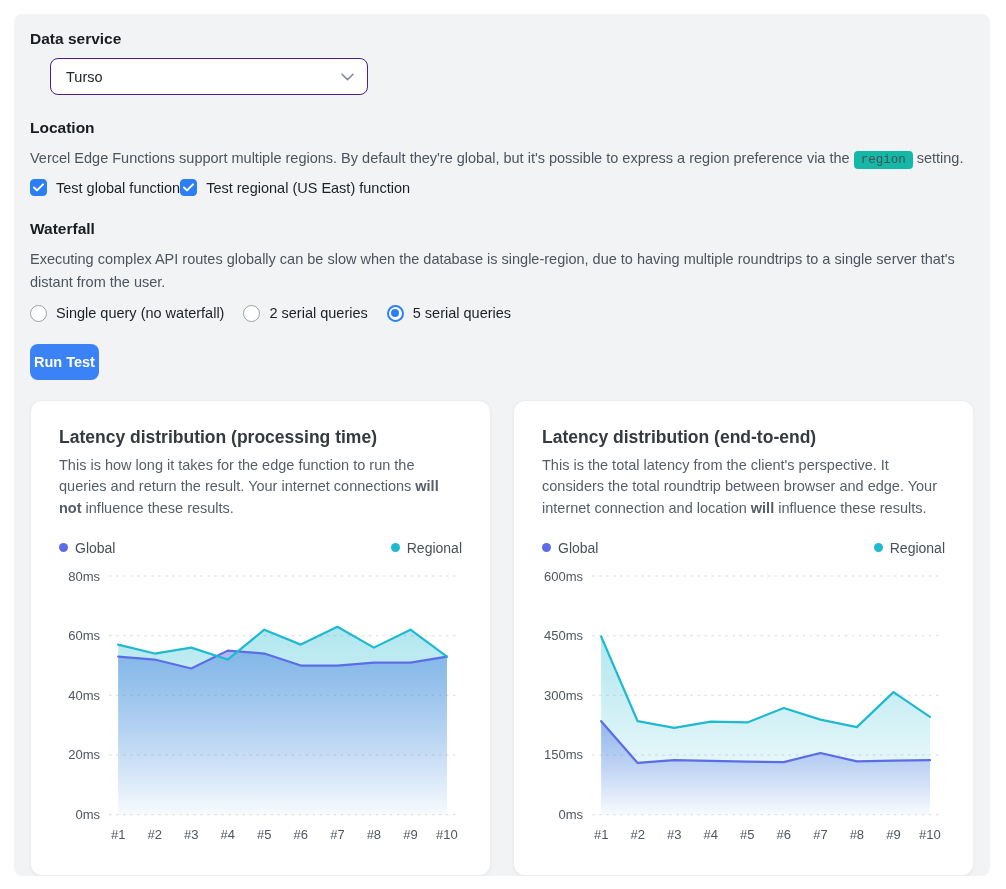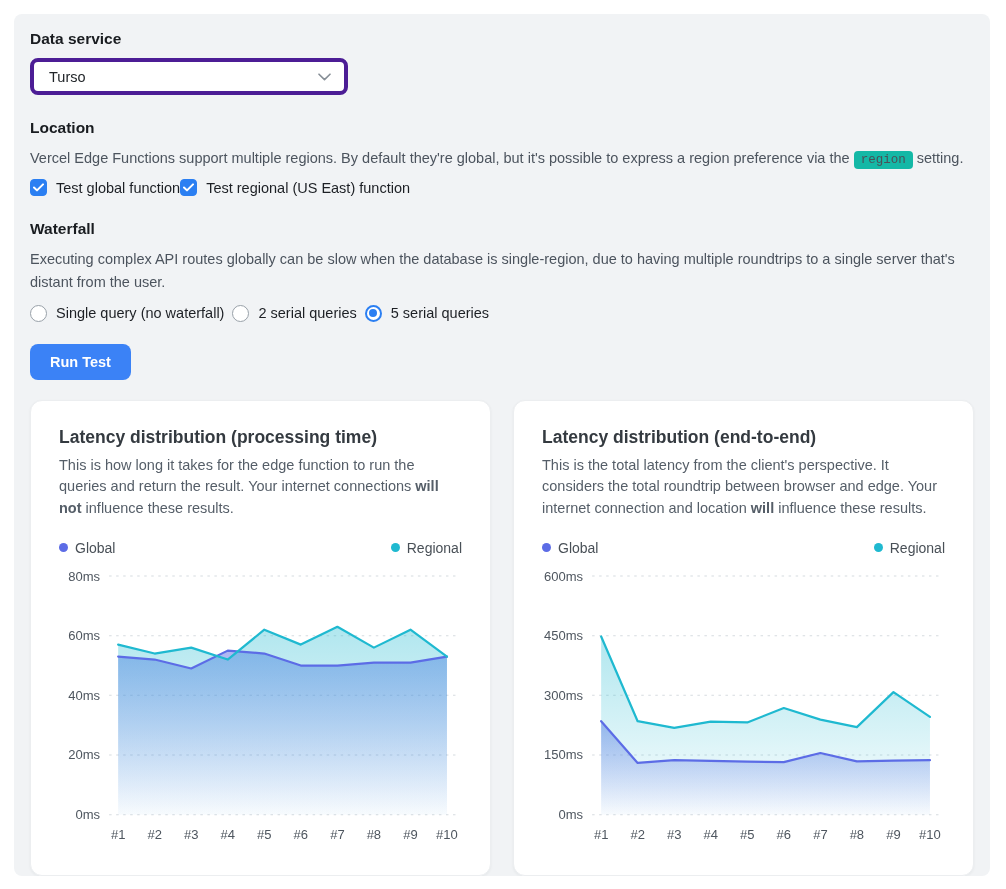--- a/index.html
+++ b/index.html
@@ -8,44 +8,44 @@
     --panel:#f1f3f5;
   }
   html,body{margin:0;padding:0;background:#fff;}
   body{font-family:"Liberation Sans",sans-serif;color:#212529;}
   .page{width:1006px;height:889px;box-sizing:border-box;background:#fff;overflow:hidden;}
   .panel{background:var(--panel);border-radius:8px;margin:14px 16px 0 14px;height:862px;box-sizing:border-box;padding:16px;overflow:hidden;}
 
   .section-title{font-size:15.5px;font-weight:700;color:#191c20;margin:0 0 10px;}
   .mt{margin-top:24px;}
 
-  .select-box{width:318px;height:37px;background:#fff;border:4px solid #4c1d95;border-radius:8px;
+  .select-box{width:318px;height:37px;background:#fff;border:1px solid #4c1d95;border-radius:8px;
     display:flex;align-items:center;justify-content:space-between;padding:0 13px 0 15px;
-    font-size:14.5px;color:#212529;cursor:pointer;box-sizing:border-box;}
+    font-size:14.5px;color:#212529;cursor:pointer;box-sizing:border-box;margin-left:20px;}
   .chevron{display:flex;align-items:center;}
 
   .desc{font-size:14.5px;color:#4c545e;margin:0 0 9px;line-height:1.6;}
   .inline-code{background:#14b8a6;border-radius:4px;padding:2px 7px;font-family:"Liberation Mono",monospace;font-size:12.5px;color:#495057;}
 
   .check-row{display:flex;margin-top:2px;}
   .check-item{display:flex;align-items:center;gap:9px;font-size:14.5px;color:#1d2025;cursor:pointer;}
   .checkbox{width:17px;height:17px;border-radius:4px;border:1px solid #adb5bd;background:#fff;
     display:flex;align-items:center;justify-content:center;box-sizing:border-box;flex:none;}
   .checkbox svg{display:none;}
   .checkbox.checked{background:var(--accent);border-color:var(--accent);}
   .checkbox.checked svg{display:block;}
 
-  .radio-row{display:flex;gap:8px;margin-top:10px;}
+  .radio-row{display:flex;gap:19px;margin-top:10px;}
   .radio-item{display:flex;align-items:center;gap:9px;font-size:14.5px;color:#1d2025;cursor:pointer;}
   .radio{width:17px;height:17px;border-radius:50%;border:1px solid #99a1a9;background:#fff;box-sizing:border-box;position:relative;flex:none;}
   .radio.selected{border:2px solid var(--accent);}
   .radio.selected::after{content:"";position:absolute;inset:2.5px;background:var(--accent);border-radius:50%;}
 
   .run-btn{margin-top:22px;background:var(--button);color:#fff;font-weight:700;font-size:14.5px;
-    border:none;border-radius:8px;padding:10px 20px;cursor:pointer;font-family:inherit;display:inline-block;}
+    border:none;border-radius:8px;padding:10px 4px;cursor:pointer;font-family:inherit;display:inline-block;}
 
   .cards{display:grid;grid-template-columns:1fr 1fr;gap:22px;margin-top:20px;}
   .card{background:#fff;border-radius:12px;border:1px solid #eceef0;box-shadow:0 1px 3px rgba(20,30,40,.05);
     padding:26px 28px 20px;box-sizing:border-box;}
   .card-title{font-size:17.5px;font-weight:600;color:#343a40;margin:0 0 7px;}
   .card-desc{font-size:14.5px;color:#555e68;line-height:1.5;margin:0;}
   .card-desc b{font-weight:700;}
   .legend{display:flex;justify-content:space-between;align-items:center;gap:24px;margin:20px 0 2px;font-size:14px;color:#495057;}
   .legend-item{display:flex;align-items:center;gap:7px;}
   .legend-dot{width:9px;height:9px;border-radius:50%;background:#888;}

